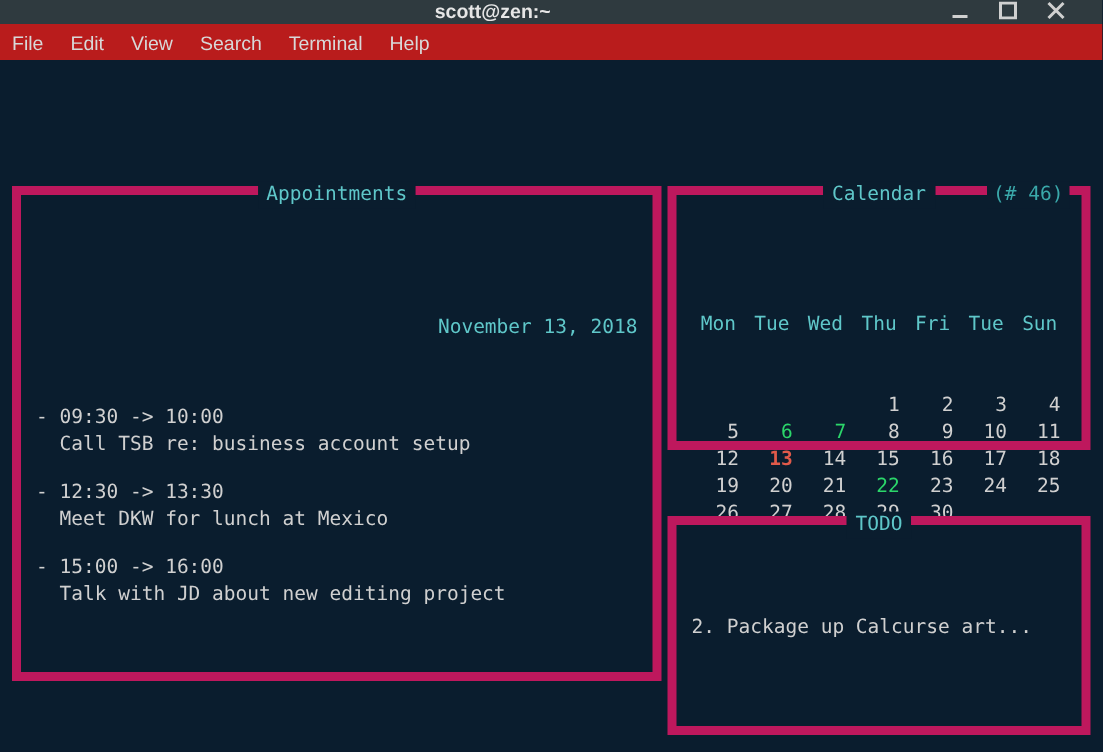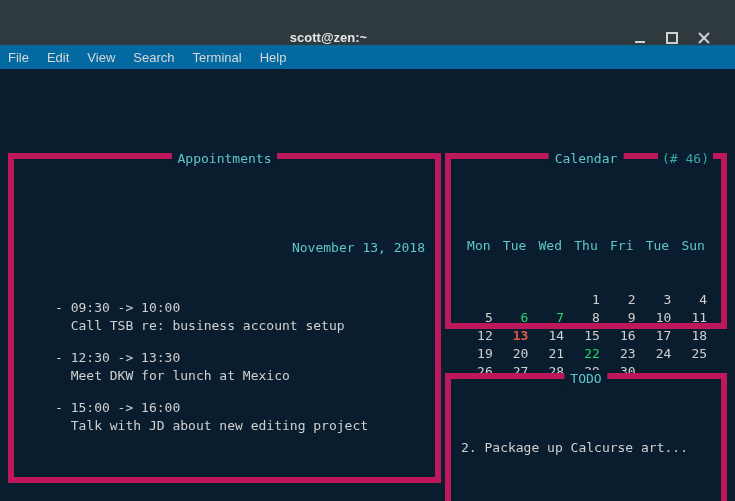--- a/index.html
+++ b/index.html
@@ -8,33 +8,33 @@
     font-family: "DejaVu Sans Mono", "Menlo", "Consolas", monospace;
     font-size: 13px;
     color: #d0d0d0;
     width: 735px;
     height: 501px;
     overflow: hidden;
   }
   
   .titlebar {
     background: #2f3a3f;
-    height: 45px;
+    height: 16px;
     display: flex;
-    align-items: flex-end;
+    align-items: flex-start;
     padding: 0 24px;
     color: #e6e6e6;
   }
   .titlebar .title { flex: 1; text-align: center; font-weight: bold; font-family: sans-serif; font-size: 13px; }
   .winbtns { display: flex; gap: 18px; }
   .winbtn { width: 14px; height: 14px; display: flex; align-items: center; justify-content: center; cursor: pointer; }
   .winbtn svg { stroke: #d0d0d0; stroke-width: 2; fill: none; }
   
   .menubar {
-    background: #0369a1;
+    background: #b91c1c;
     height: 24px;
     display: flex;
     align-items: center;
     padding: 0 8px;
     gap: 18px;
     color: #d8d8d8;
     font-family: sans-serif;
     font-size: 13px;
   }
   .menubar span { cursor: pointer; }
@@ -65,21 +65,21 @@
   }
   .weeknum {
     position: absolute;
     top: -9px;
     right: 8px;
     background: #0a1d2e;
     padding: 0 4px;
     color: #3aa8aa;
   }
   .date-header { color: #5fc7c9; text-align: right; margin: 20px 0 6px 0; }
-  .appt-line { color: #d0d0d0; margin-left: 31px; }
+  .appt-line { color: #d0d0d0; }
   .appt-block { margin-bottom: 14px; }
   .cal-header { text-align: center; color: #5fc7c9; margin: 4px 0 2px 0; }
   .cal-days { color: #5fc7c9; }
   .cal-grid { color: #d0d0d0; }
   .cal-row { display: flex; }
   .cal-cell { width: 36px; text-align: right; padding-right: 4px; }
   .cal-days .cal-cell { text-align: center; padding-right: 0; }
   .green { color: #2bd66a; }
   .red { color: #e05a4a; font-weight: bold; }
   .todo-item { color: #d0d0d0; margin-top: 0; }

